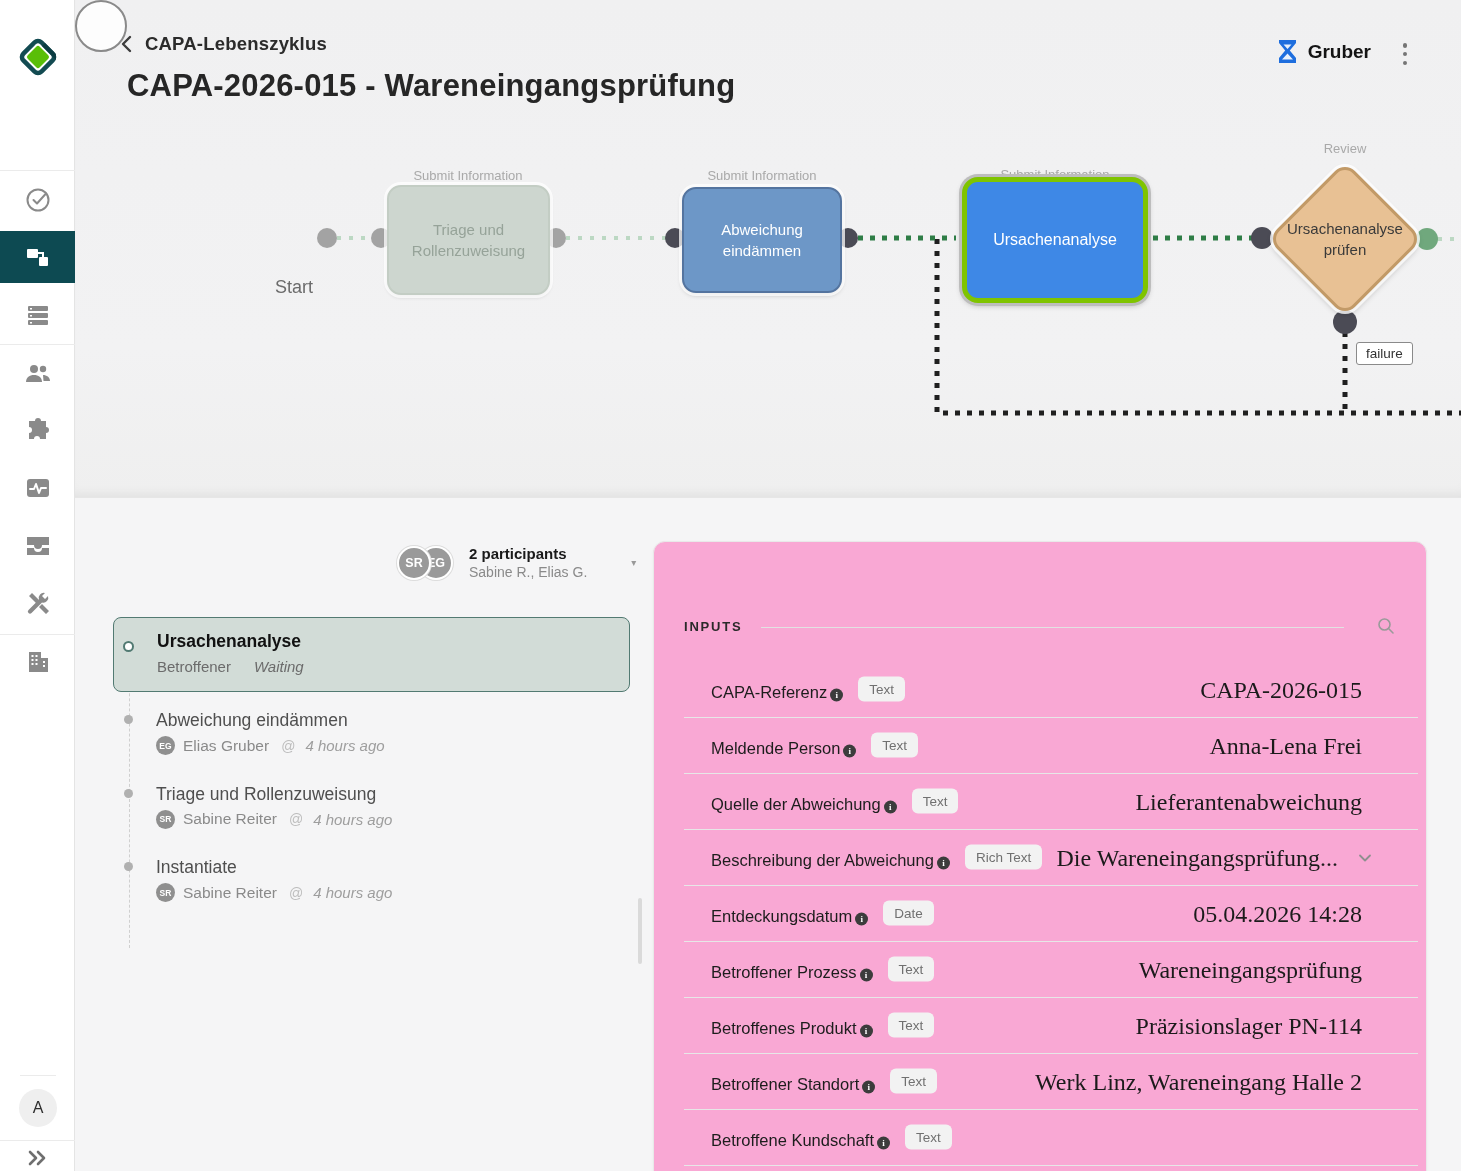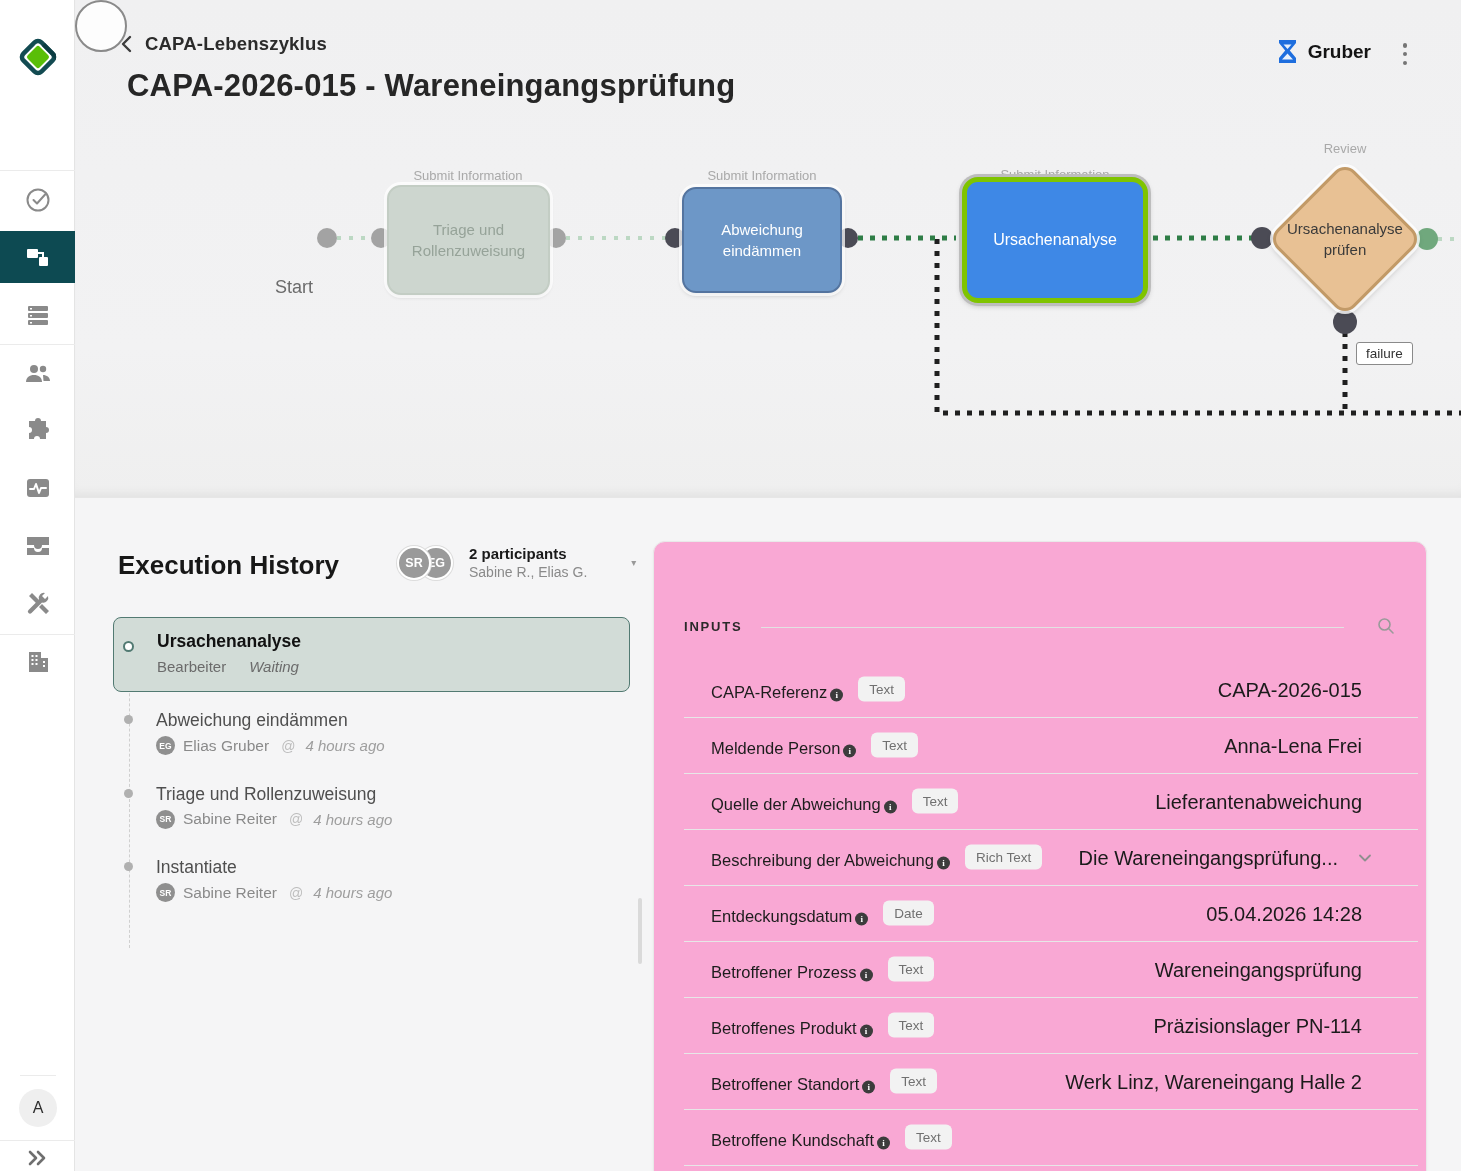--- a/index.html
+++ b/index.html
@@ -81,21 +81,21 @@
   .inputs-header { position:absolute; left:0; top:70px; width:100%; height:30px; }
   .inputs-title { position:absolute; left:30px; top:7px; font-size:13px; font-weight:bold; letter-spacing:1.8px; color:#2a2a2a; }
   .inputs-line { position:absolute; left:107px; right:82px; top:14.5px; height:1px; background:#e2e2e2; }
   .inputs-search { position:absolute; right:30px; top:4px; width:20px; height:20px; color:#9a9a9a; cursor:pointer; }
   .inputs-rows { position:absolute; left:0; top:120px; width:100%; }
   .inp-row { position:relative; height:56px; border-bottom:1px solid #e7e7e7; margin:0 8px 0 30px; }
   .inp-label-wrap { position:absolute; left:27px; top:50%; transform:translateY(-50%); display:flex; align-items:flex-end; }
   .inp-label { font-size:16.5px; color:#1d1d1d; }
   .info-dot { width:13px; height:13px; border-radius:50%; background:#3c3c3c; color:#fff; font-size:9px; font-family:"Liberation Serif",serif; font-weight:bold; display:inline-flex; align-items:center; justify-content:center; margin:-5px 0 0 3px; cursor:pointer; }
   .type-badge { margin:-2px 0 0 15px; background:#f2f2f2; border-radius:6px; padding:5px 11px; font-size:13.5px; color:#707070; white-space:nowrap; align-self:center; }
-  .inp-value { position:absolute; right:46px; top:50%; transform:translateY(-50%); font-size:20px; color:#1b1b1b; display:flex; align-items:center; gap:10px; }
+  .inp-value { position:absolute; right:46px; top:50%; transform:translateY(-50%); font-size:24px; color:#1b1b1b; display:flex; align-items:center; gap:10px;font-family:Liberation Serif, serif; }
   .inp-value .muted { font-style:italic; color:#9a9a9a; }
   .inp-chevron { color:#8f8f8f; cursor:pointer; display:flex; }
 </style>
 </head>
 <body>
 
 <div class="app">
 
   <div class="canvas-zone">
 
@@ -162,39 +162,38 @@
 
     <div class="wf-node node-diamond">
       <div class="inner">Ursachenanalyse prüfen</div>
     </div>
 
     <div class="fail-label">failure</div>
   </div>
 
   <div class="bottom">
 
-    <div class="hist-heading">Execution History</div>
 
     <div class="participants">
       <div class="pav">SR</div>
       <div class="pav">EG</div>
       <div class="ptexts">
         <div class="pcount">2 participants</div>
         <div class="pnames">Sabine R., Elias G.</div>
       </div>
       <div class="pcaret">▾</div>
     </div>
 
     <div class="timeline"></div>
 
     <div class="hist-active">
       <div class="ha-marker"></div>
       <div class="ha-title">Ursachenanalyse</div>
       <div class="ha-sub">
-        <span>Bearbeiter</span><span class="wait">Waiting</span>
+        <span>Betroffener</span><span class="wait">Waiting</span>
       </div>
     </div>
 
     <div class="hist-items" style="position:absolute; left:0; top:0; width:600px;">
 
         <div class="hist-item" style="top: 210px;">
           <div class="hi-dot"></div>
           <div class="hi-title">Abweichung eindämmen</div>
           <div class="hi-sub">
             <div class="hi-av">EG</div>

